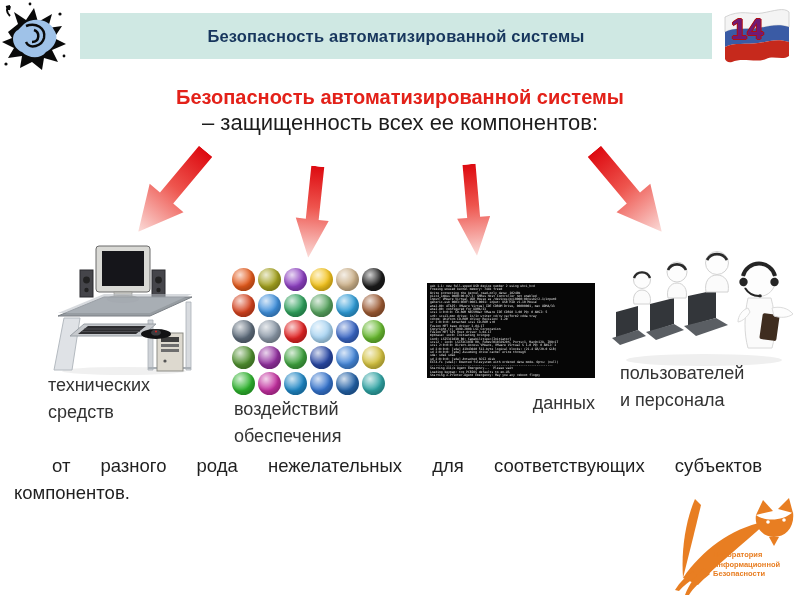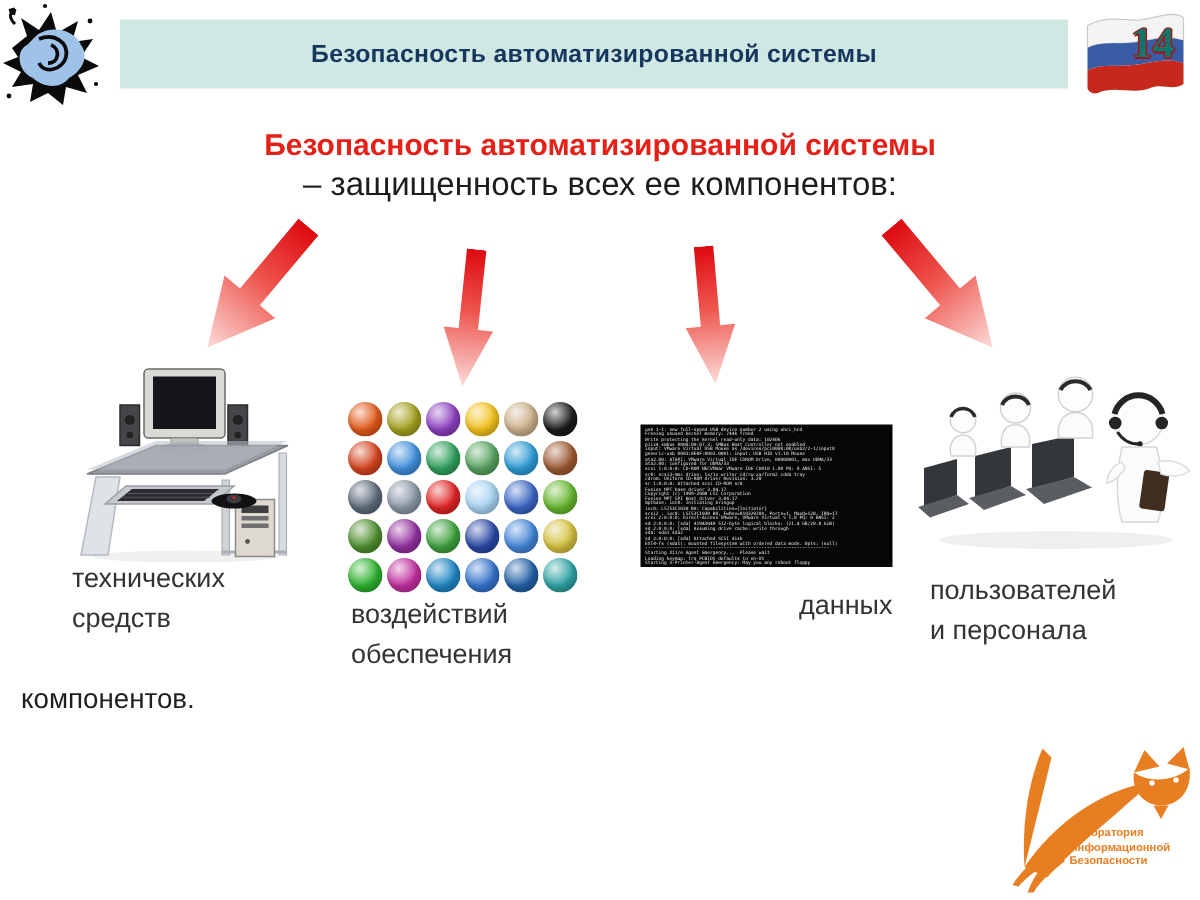--- a/index.html
+++ b/index.html
@@ -7,23 +7,23 @@
        font-family:"Liberation Sans", sans-serif;}
   .abs{position:absolute;}
   .prelines{white-space:pre-line;}
 
   
   .header-bar{left:80px;top:13px;width:632px;height:46px;background:#cfe8e3;
               display:flex;align-items:center;justify-content:center;}
   .header-bar span{font-weight:bold;font-size:16.5px;color:#17365d;letter-spacing:.2px;}
   .corner-art{left:0;top:2px;width:68px;height:72px;}
   .flag{left:722px;top:5px;width:70px;height:60px;}
-  .page-num{left:731px;top:13px;width:52px;text-align:right;
-            font-family:Liberation Serif, serif;font-weight:bold;font-size:29px;
-            color:#0f766e;
+  .page-num{left:731px;top:13px;width:52px;text-align:left;
+            font-family:Liberation Sans, sans-serif;font-weight:bold;font-size:29px;
+            color:#701a75;
             text-shadow:-1px 0 #b01010,1px 0 #b01010,0 -1px #b01010,0 1px #b01010;}
 
   
   .heading{left:50px;top:84px;width:700px;text-align:center;line-height:26px;}
   .heading .t1{font-size:20px;font-weight:bold;color:#e32119;}
   .heading .t2{font-size:22px;color:#1c1c1c;}
 
   
   .arrow{background:linear-gradient(180deg,#dd0a10 0%,#ee554e 45%,#fbdcd9 100%);
          clip-path:polygon(32% 0,68% 0,68% 58%,96% 58%,50% 100%,4% 58%,32% 58%);}
@@ -41,21 +41,21 @@
             padding:2px 3px;box-sizing:border-box;}
   .terminal pre{margin:0;font-family:"DejaVu Sans Mono", monospace;font-size:3px;
                 line-height:3.3px;color:#e9e9e9;}
   .people{left:612px;top:246px;width:185px;height:122px;}
 
   
   .cap{font-size:18px;color:#333;line-height:27px;}
   .cap-hw{left:48px;top:372px;}
   .cap-sw{left:234px;top:396px;}
   .cap-data{left:427px;top:390px;width:168px;text-align:right;}
-  .cap-ppl{left:620px;top:360px;margin-top:20px;}
+  .cap-ppl{left:620px;top:360px;}
 
   
   .footer{left:14px;top:452px;width:748px;font-size:18.5px;color:#1f1f1f;line-height:27px;}
   .f1{text-align:justify;text-indent:38px;height:27px;overflow:hidden;}
   .f1::after{content:"";display:inline-block;width:100%;}
 
   
   .fox{left:655px;top:498px;width:140px;height:100px;}
   .fox-caption{left:713px;top:550px;width:90px;font-size:7.5px;line-height:9.5px;
                color:#e87e22;font-weight:bold;}
@@ -238,20 +238,21 @@
 
 <div class="abs cap cap-hw prelines">технических
 средств</div>
 <div class="abs cap cap-sw prelines">воздействий
 обеспечения</div>
 <div class="abs cap cap-data prelines">данных</div>
 <div class="abs cap cap-ppl prelines">пользователей
 и персонала</div>
 
 <div class="abs footer">
+  <div class="f1">от разного рода нежелательных для соответствующих субъектов</div>
   <div class="f2">компонентов.</div>
 </div>
 
 <svg class="abs fox" viewBox="0 0 140 100">
   <g fill="#e87e22">
     <path d="M40,1 C31,22 26,50 28,80 C34,56 41,28 46,7 Z"></path>
     <path d="M28,80 C48,51 78,29 113,23 C91,44 62,66 43,87 Z"></path>
     <path d="M30,97 C34,86 41,77 49,70 L55,76 C46,83 38,90 34,97 Z"></path>
     <path d="M20,92 C25,84 31,78 38,73 L42,78 C35,83 28,88 24,93 Z"></path>
     <polygon points="101,17 108,2 118,13"></polygon>

